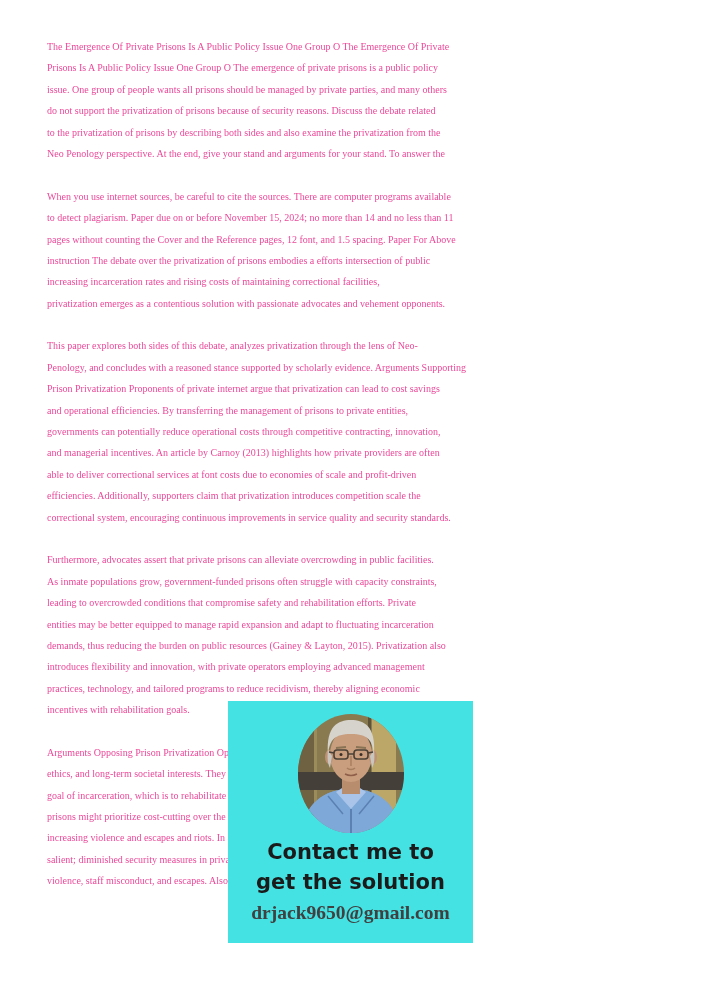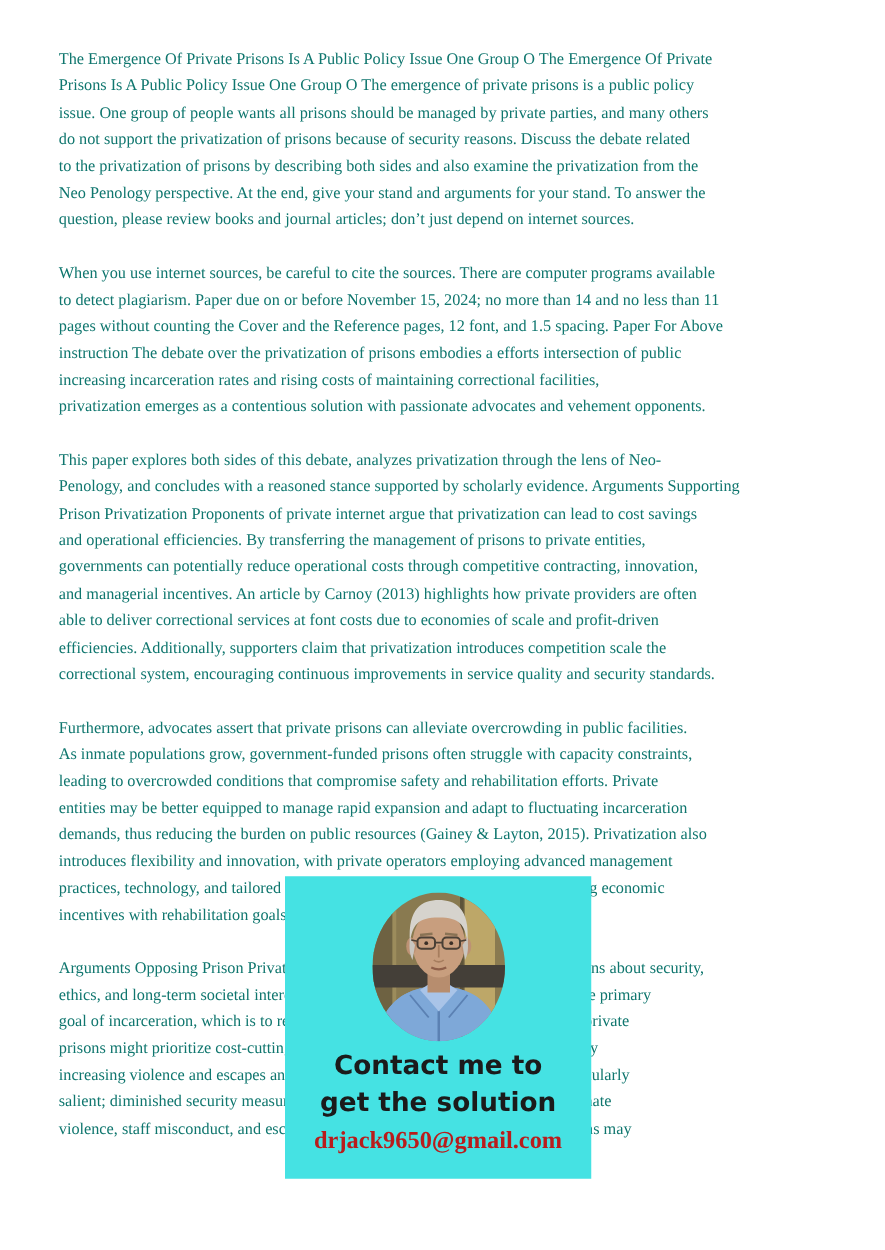--- a/index.html
+++ b/index.html
@@ -7,22 +7,22 @@
     width: 708px; height: 1000px;
     background: #ffffff;
     position: relative;
     overflow: hidden;
     font-family: "Liberation Serif", serif;
   }
   .page-text {
     position: absolute;
     left: 47px; top: 36px;
     width: 616px;
-    color: #0f766e;
-    font-size: 13px;
+    color: #ec4899;
+    font-size: 10px;
     line-height: 21.4px;
     z-index: 1;
   }
   .para { margin: 0 0 21.4px 0; }
   .para:last-child { margin-bottom: 0; }
   .line { white-space: nowrap; height: 21.4px; }
 
   
   .promo-overlay {
     position: absolute;
@@ -51,35 +51,34 @@
     color: #1b1b1b;
   }
   .promo-email {
     position: absolute;
     top: 201px; left: 0;
     width: 100%;
     text-align: center;
     font-family: "Liberation Serif", serif;
     font-weight: 700;
     font-size: 19.5px;
-    color: #b91c1c;
+    color: #404040;
   }
 </style>
 </head>
 <body>
 
 <div class="page-text">
   <div class="para">
       <div class="line">The Emergence Of Private Prisons Is A Public Policy Issue One Group O The Emergence Of Private</div>
       <div class="line">Prisons Is A Public Policy Issue One Group O The emergence of private prisons is a public policy</div>
       <div class="line">issue. One group of people wants all prisons should be managed by private parties, and many others</div>
       <div class="line">do not support the privatization of prisons because of security reasons. Discuss the debate related</div>
       <div class="line">to the privatization of prisons by describing both sides and also examine the privatization from the</div>
       <div class="line">Neo Penology perspective. At the end, give your stand and arguments for your stand. To answer the</div>
-      <div class="line">question, please review books and journal articles; don’t just depend on internet sources.</div>
     </div>
   <div class="para">
       <div class="line">When you use internet sources, be careful to cite the sources. There are computer programs available</div>
       <div class="line">to detect plagiarism. Paper due on or before November 15, 2024; no more than 14 and no less than 11</div>
       <div class="line">pages without counting the Cover and the Reference pages, 12 font, and 1.5 spacing. Paper For Above</div>
       <div class="line">instruction The debate over the privatization of prisons embodies a efforts intersection of public</div>
       <div class="line">increasing incarceration rates and rising costs of maintaining correctional facilities,</div>
       <div class="line">privatization emerges as a contentious solution with passionate advocates and vehement opponents.</div>
     </div>
   <div class="para">

